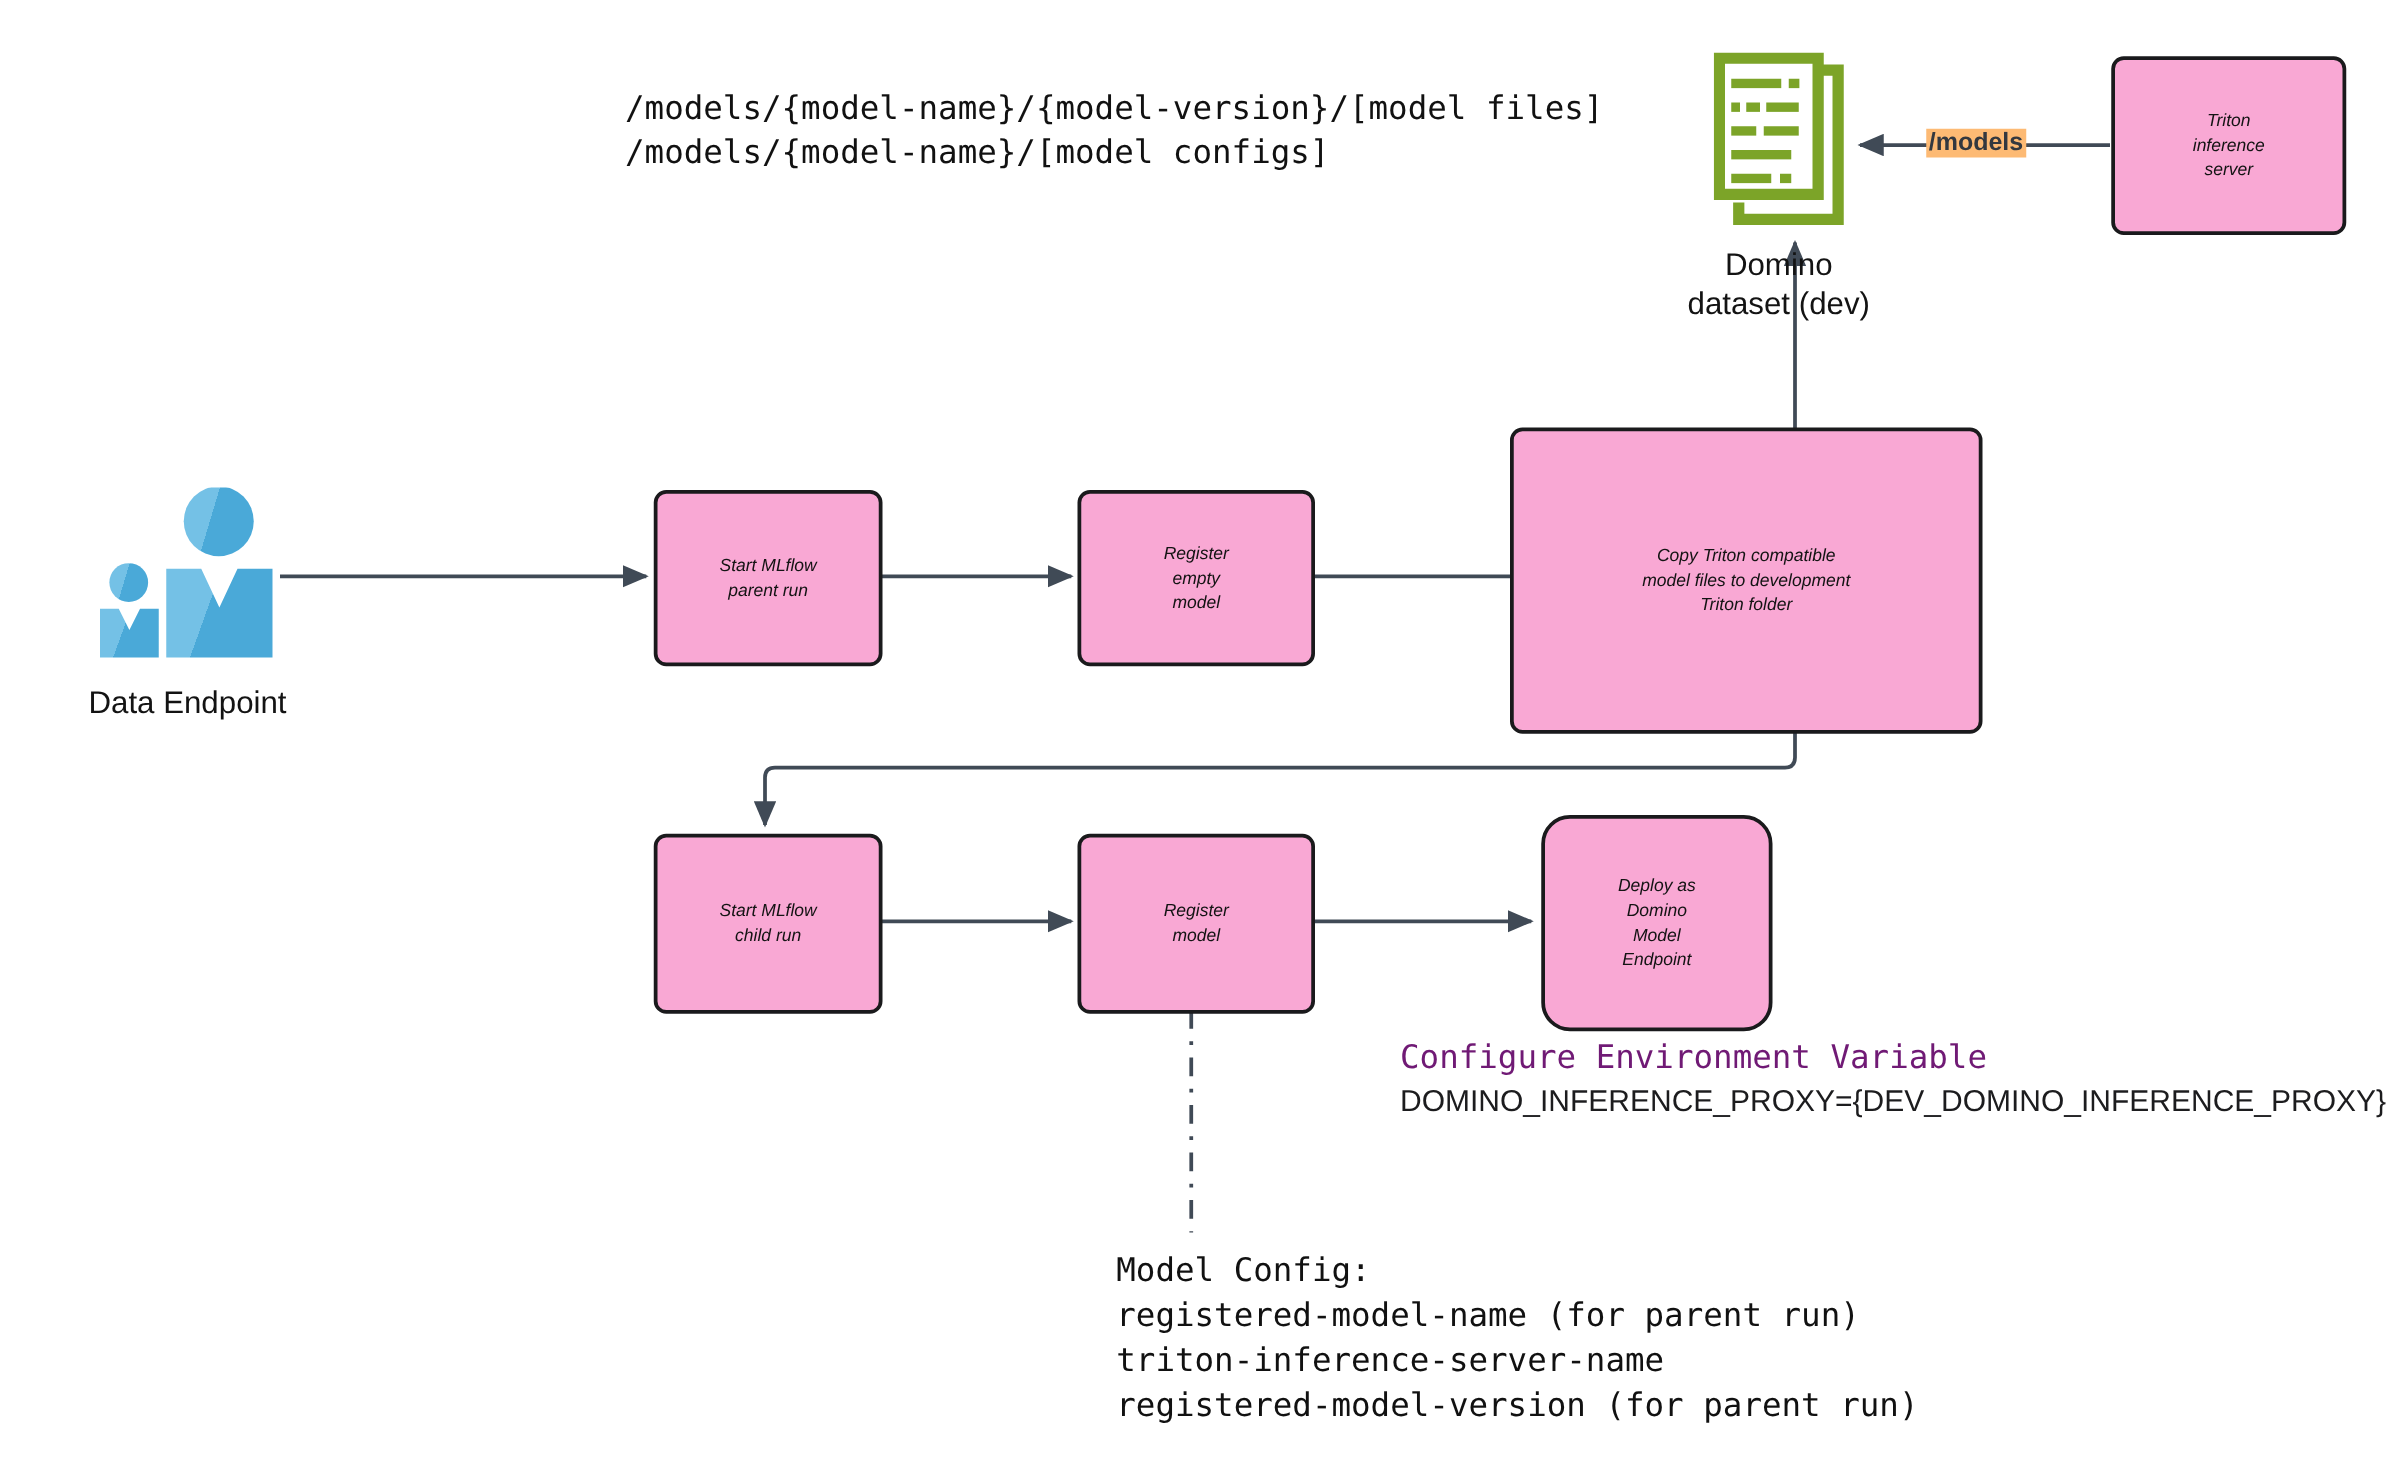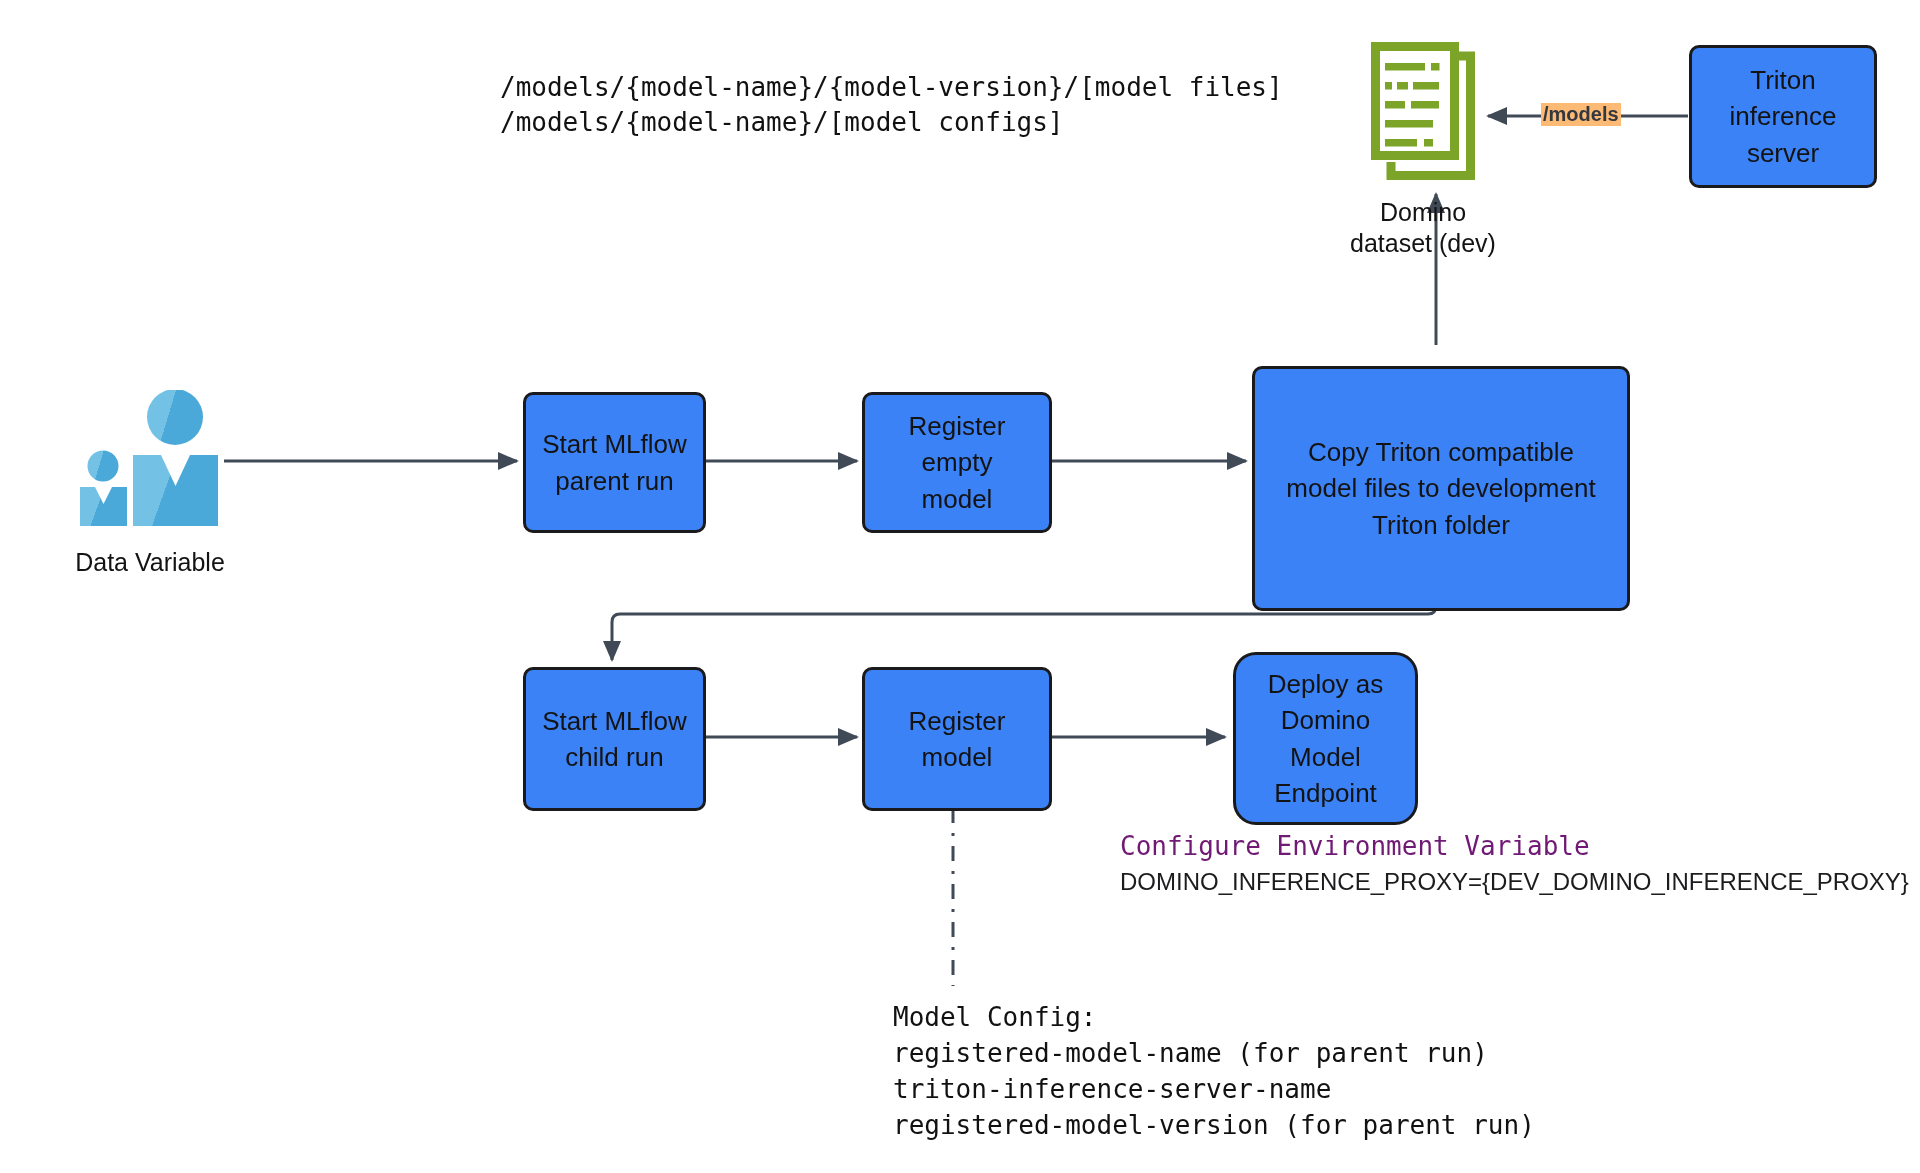--- a/index.html
+++ b/index.html
@@ -3,25 +3,25 @@
 <meta charset="utf-8">
 <style>
   html,body{margin:0;padding:0;background:#fff;}
   #canvas{position:relative;width:1920px;height:1173px;background:#ffffff;overflow:hidden;
           font-family:"Liberation Sans",sans-serif;color:#141414;}
   svg.layer{position:absolute;left:0;top:0;}
   .mono{font-family:"DejaVu Sans Mono","Liberation Mono",monospace;}
 
   
   .box{position:absolute;display:flex;align-items:center;justify-content:center;text-align:center;
-       background:#3b82f6;border:3px solid #1a1a1c;border-radius:10px;
-       font-size:26px;line-height:1.4;white-space:pre-line;color:#131313;}
+       background:#f9a8d4;border:3px solid #1a1a1c;border-radius:10px;
+       font-size:14px;line-height:1.4;white-space:pre-line;color:#131313;font-style:italic;}
   #box-parent-run{left:523px;top:392px;width:177px;height:135px;}
   #box-register-empty{left:862px;top:392px;width:184px;height:135px;}
-  #box-copy{left:1252px;top:342px;width:372px;height:239px;margin-top:24px;}
+  #box-copy{left:1208px;top:342px;width:372px;height:239px;}
   #box-child-run{left:523px;top:667px;width:177px;height:138px;}
   #box-register-model{left:862px;top:667px;width:184px;height:138px;}
   #box-deploy{left:1233px;top:652px;width:179px;height:167px;border-radius:23px;}
   #box-triton{left:1689px;top:45px;width:182px;height:137px;}
 
   
   #paths-text{position:absolute;left:500px;top:70px;font-size:26px;line-height:35px;color:#111;}
   #dataset-label{position:absolute;left:1303px;top:197px;width:240px;text-align:center;
                  font-size:25px;line-height:31px;color:#131313;}
   #models-label{position:absolute;left:1541px;top:103px;font-size:20px;font-weight:bold;
@@ -95,21 +95,21 @@
     <div>/models/{model-name}/[model configs]</div>
   </div>
 
   <div id="dataset-label">
     <div>Domino</div>
     <div>dataset (dev)</div>
   </div>
 
   <div id="models-label">/models</div>
 
-  <div id="actor-label">Data Variable</div>
+  <div id="actor-label">Data Endpoint</div>
 
   <div class="box" id="box-triton">Triton
 inference
 server</div>
   <div class="box" id="box-parent-run">Start MLflow
 parent run</div>
   <div class="box" id="box-register-empty">Register
 empty
 model</div>
   <div class="box" id="box-copy">Copy Triton compatible

